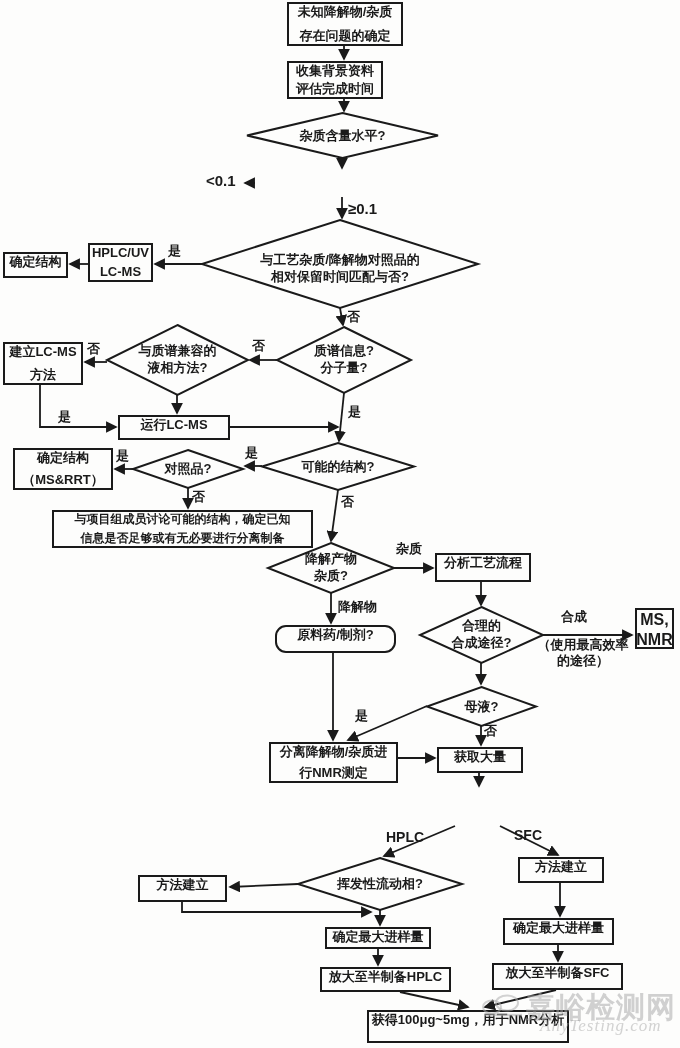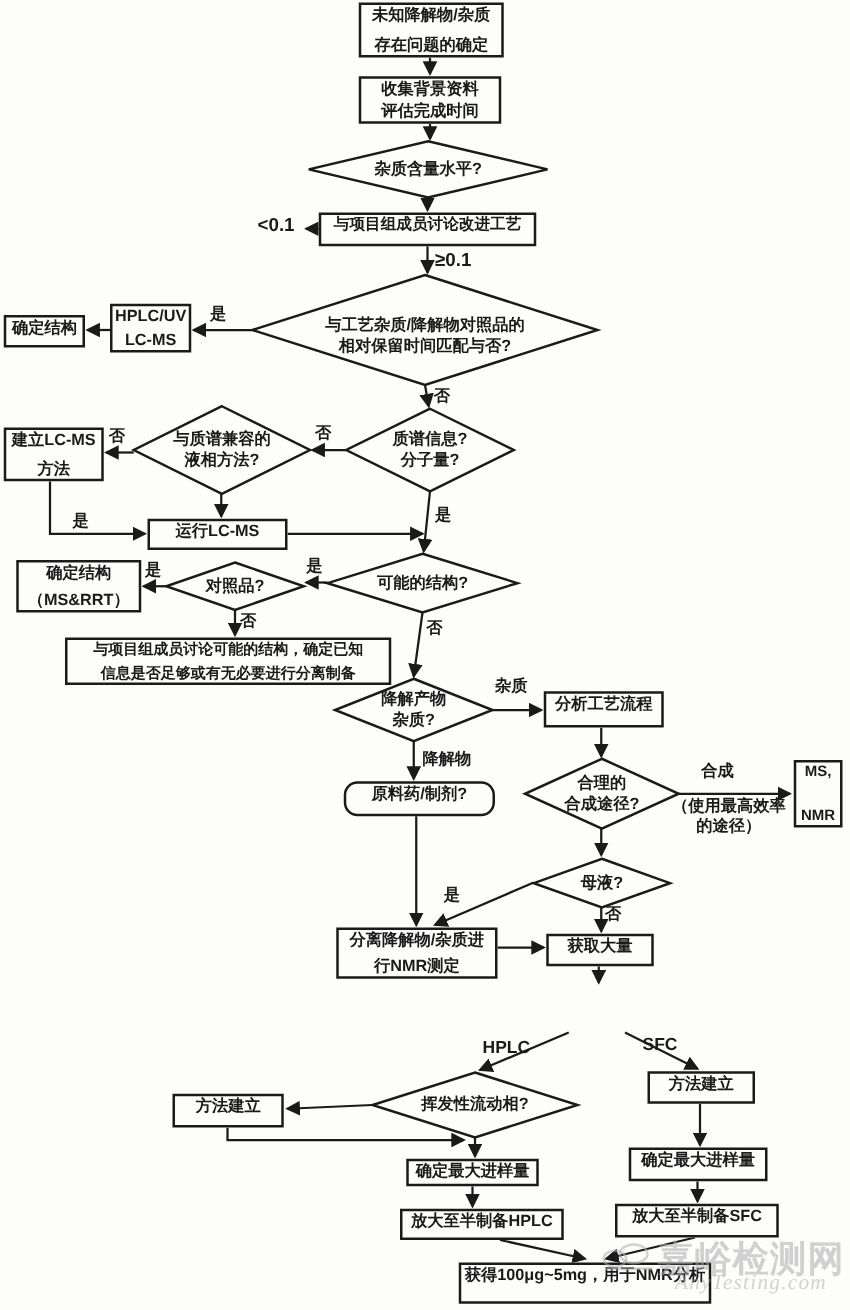--- a/index.html
+++ b/index.html
@@ -155,29 +155,26 @@
       <div class="edge-label" style="left: 386px; top: 829px; font-size: 14px;">
         <div>HPLC</div>
       </div>
       <div class="edge-label" style="left: 514px; top: 827px; font-size: 14px;">
         <div>SFC</div>
       </div>
       <div class="node-rect" style="left: 287px; top: 2px; width: 116px; height: 44px;">
         <div>未知降解物/杂质</div>
         <div>存在问题的确定</div>
       </div>
-      <div class="node-rect" style="left: 287px; top: 61px; width: 114px; height: 38px;">
+      <div class="node-rect" style="left: 287px; top: 61px; width: 96px; height: 38px;">
         <div>收集背景资料</div>
         <div>评估完成时间</div>
       </div>
       <div class="node-diamond-label" style="left: 342.5px; top: 135.5px;">
         <div>杂质含量水平?</div>
-      </div>
-      <div class="node-rect" style="font-size: 12.5px; left: 255px; top: 170px; width: 174px; height: 27px;">
-        <div>与项目组成员讨论改进工艺</div>
       </div>
       <div class="node-diamond-label" style="left: 340px; top: 269px;">
         <div>与工艺杂质/降解物对照品的</div>
         <div>相对保留时间匹配与否?</div>
       </div>
       <div class="node-rect" style="left: 88px; top: 243px; width: 65px; height: 39px;">
         <div>HPLC/UV</div>
         <div>LC-MS</div>
       </div>
       <div class="node-rect" style="left: 3px; top: 252px; width: 65px; height: 26px;">
@@ -219,21 +216,21 @@
       <div class="node-rect" style="left: 435px; top: 553px; width: 96px; height: 29px;">
         <div>分析工艺流程</div>
       </div>
       <div class="node-rect" style="left: 275px; top: 625px; width: 121px; height: 28px; border-radius: 11px;">
         <div>原料药/制剂?</div>
       </div>
       <div class="node-diamond-label" style="left: 481.5px; top: 635px;">
         <div>合理的</div>
         <div>合成途径?</div>
       </div>
-      <div class="node-rect" style="font-size: 12px; left: 635px; top: 608px; width: 39px; height: 54px;">
+      <div class="node-rect" style="font-size: 16px; left: 635px; top: 608px; width: 39px; height: 41px;">
         <div>MS,</div>
         <div>NMR</div>
       </div>
       <div class="node-diamond-label" style="left: 481.5px; top: 706.5px;">
         <div>母液?</div>
       </div>
       <div class="node-rect" style="left: 269px; top: 742px; width: 129px; height: 41px;">
         <div>分离降解物/杂质进</div>
         <div>行NMR测定</div>
       </div>

